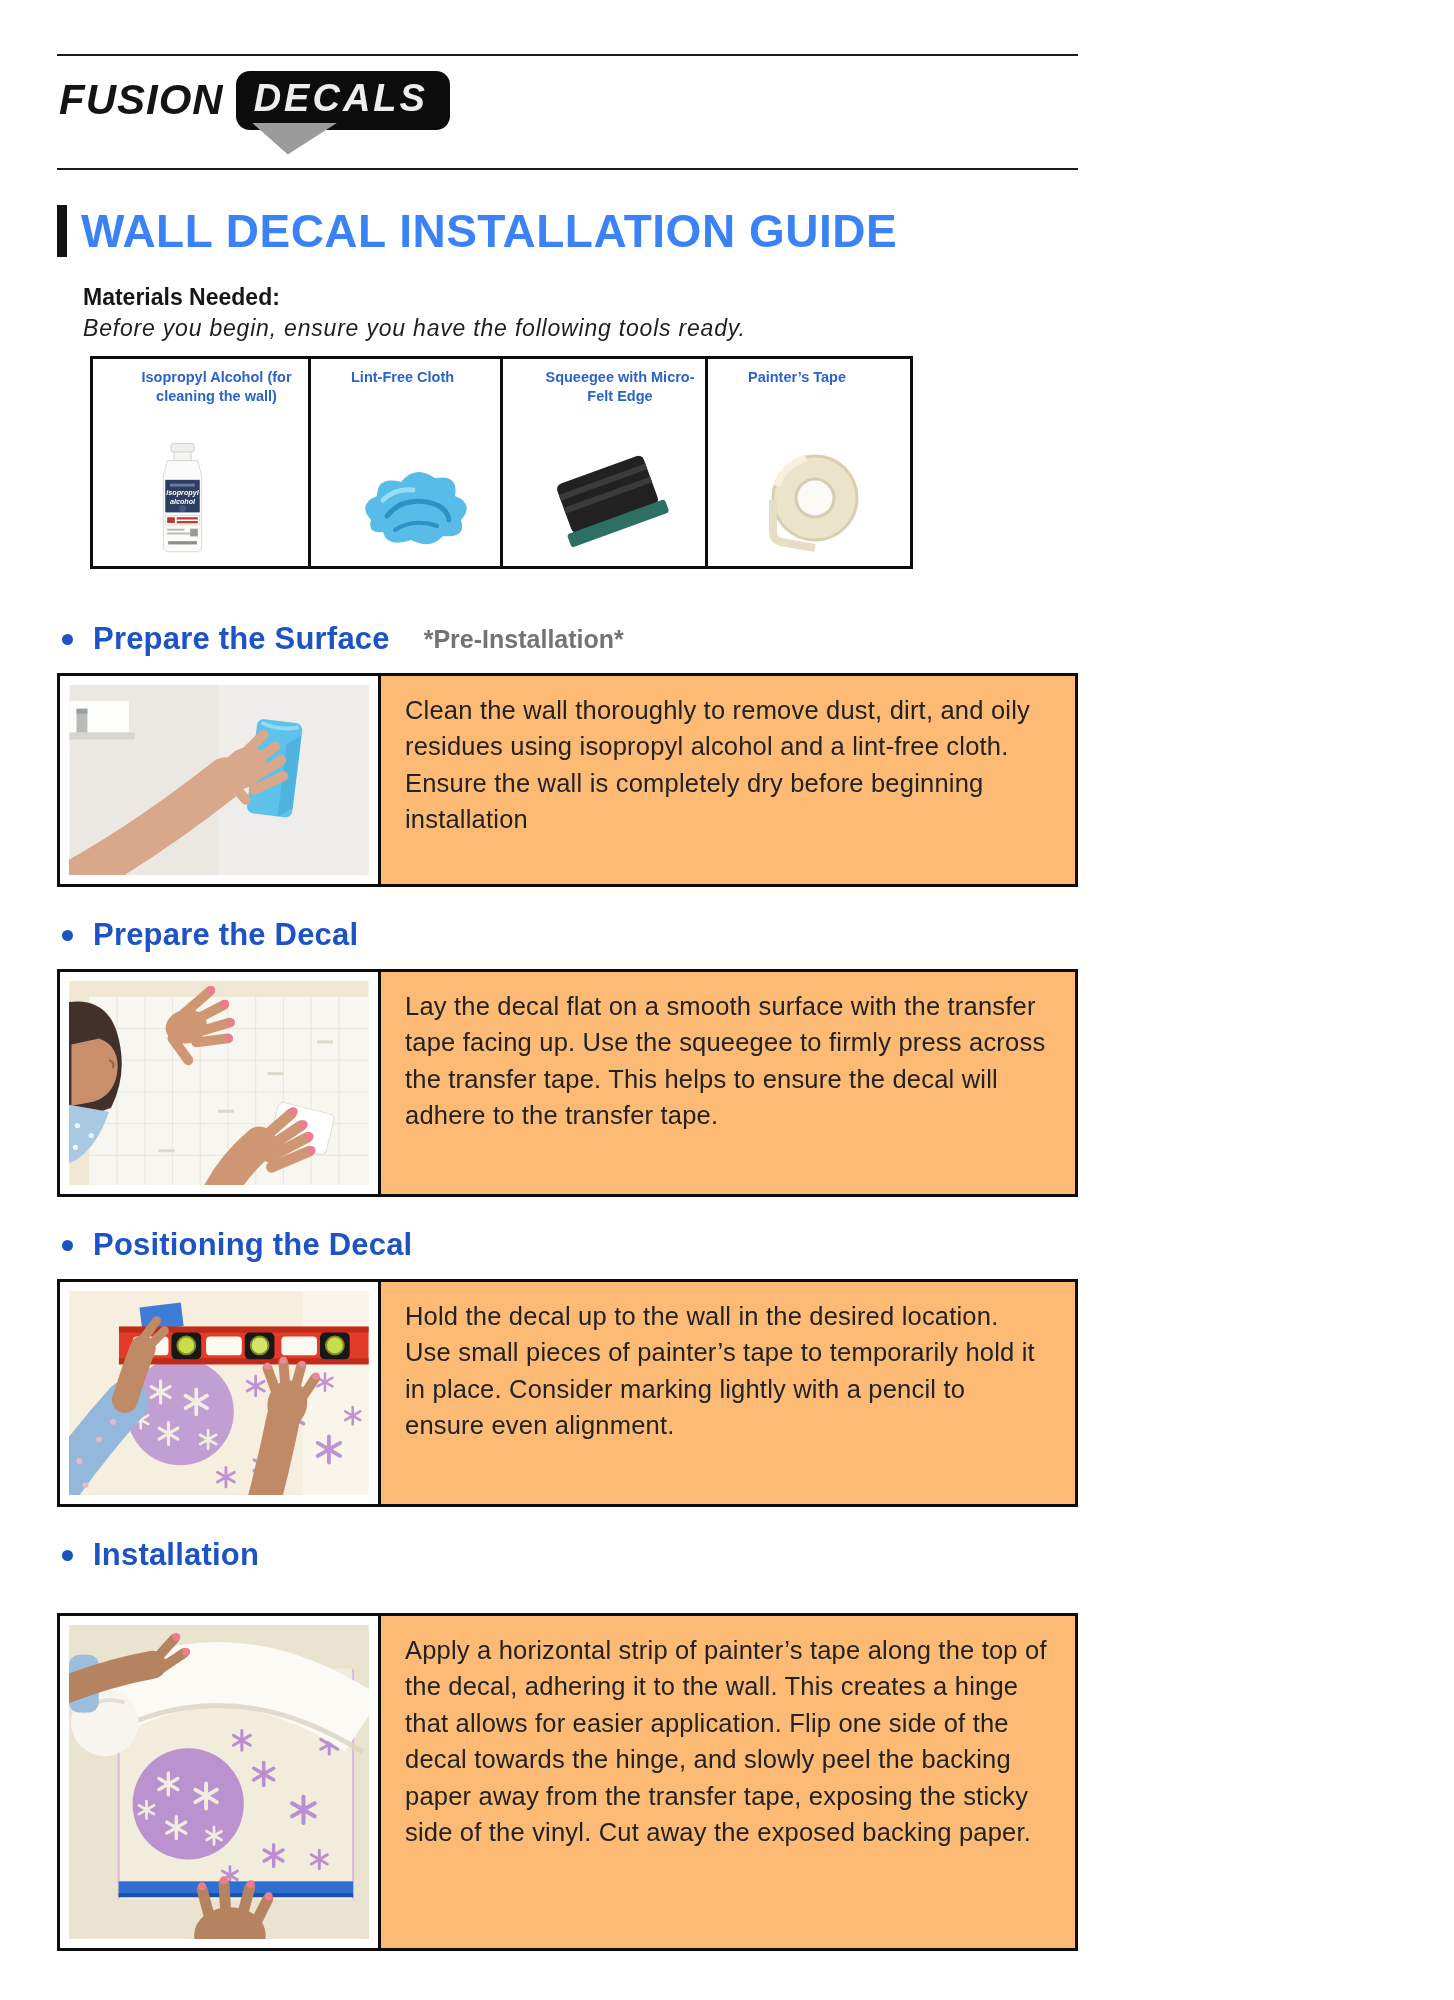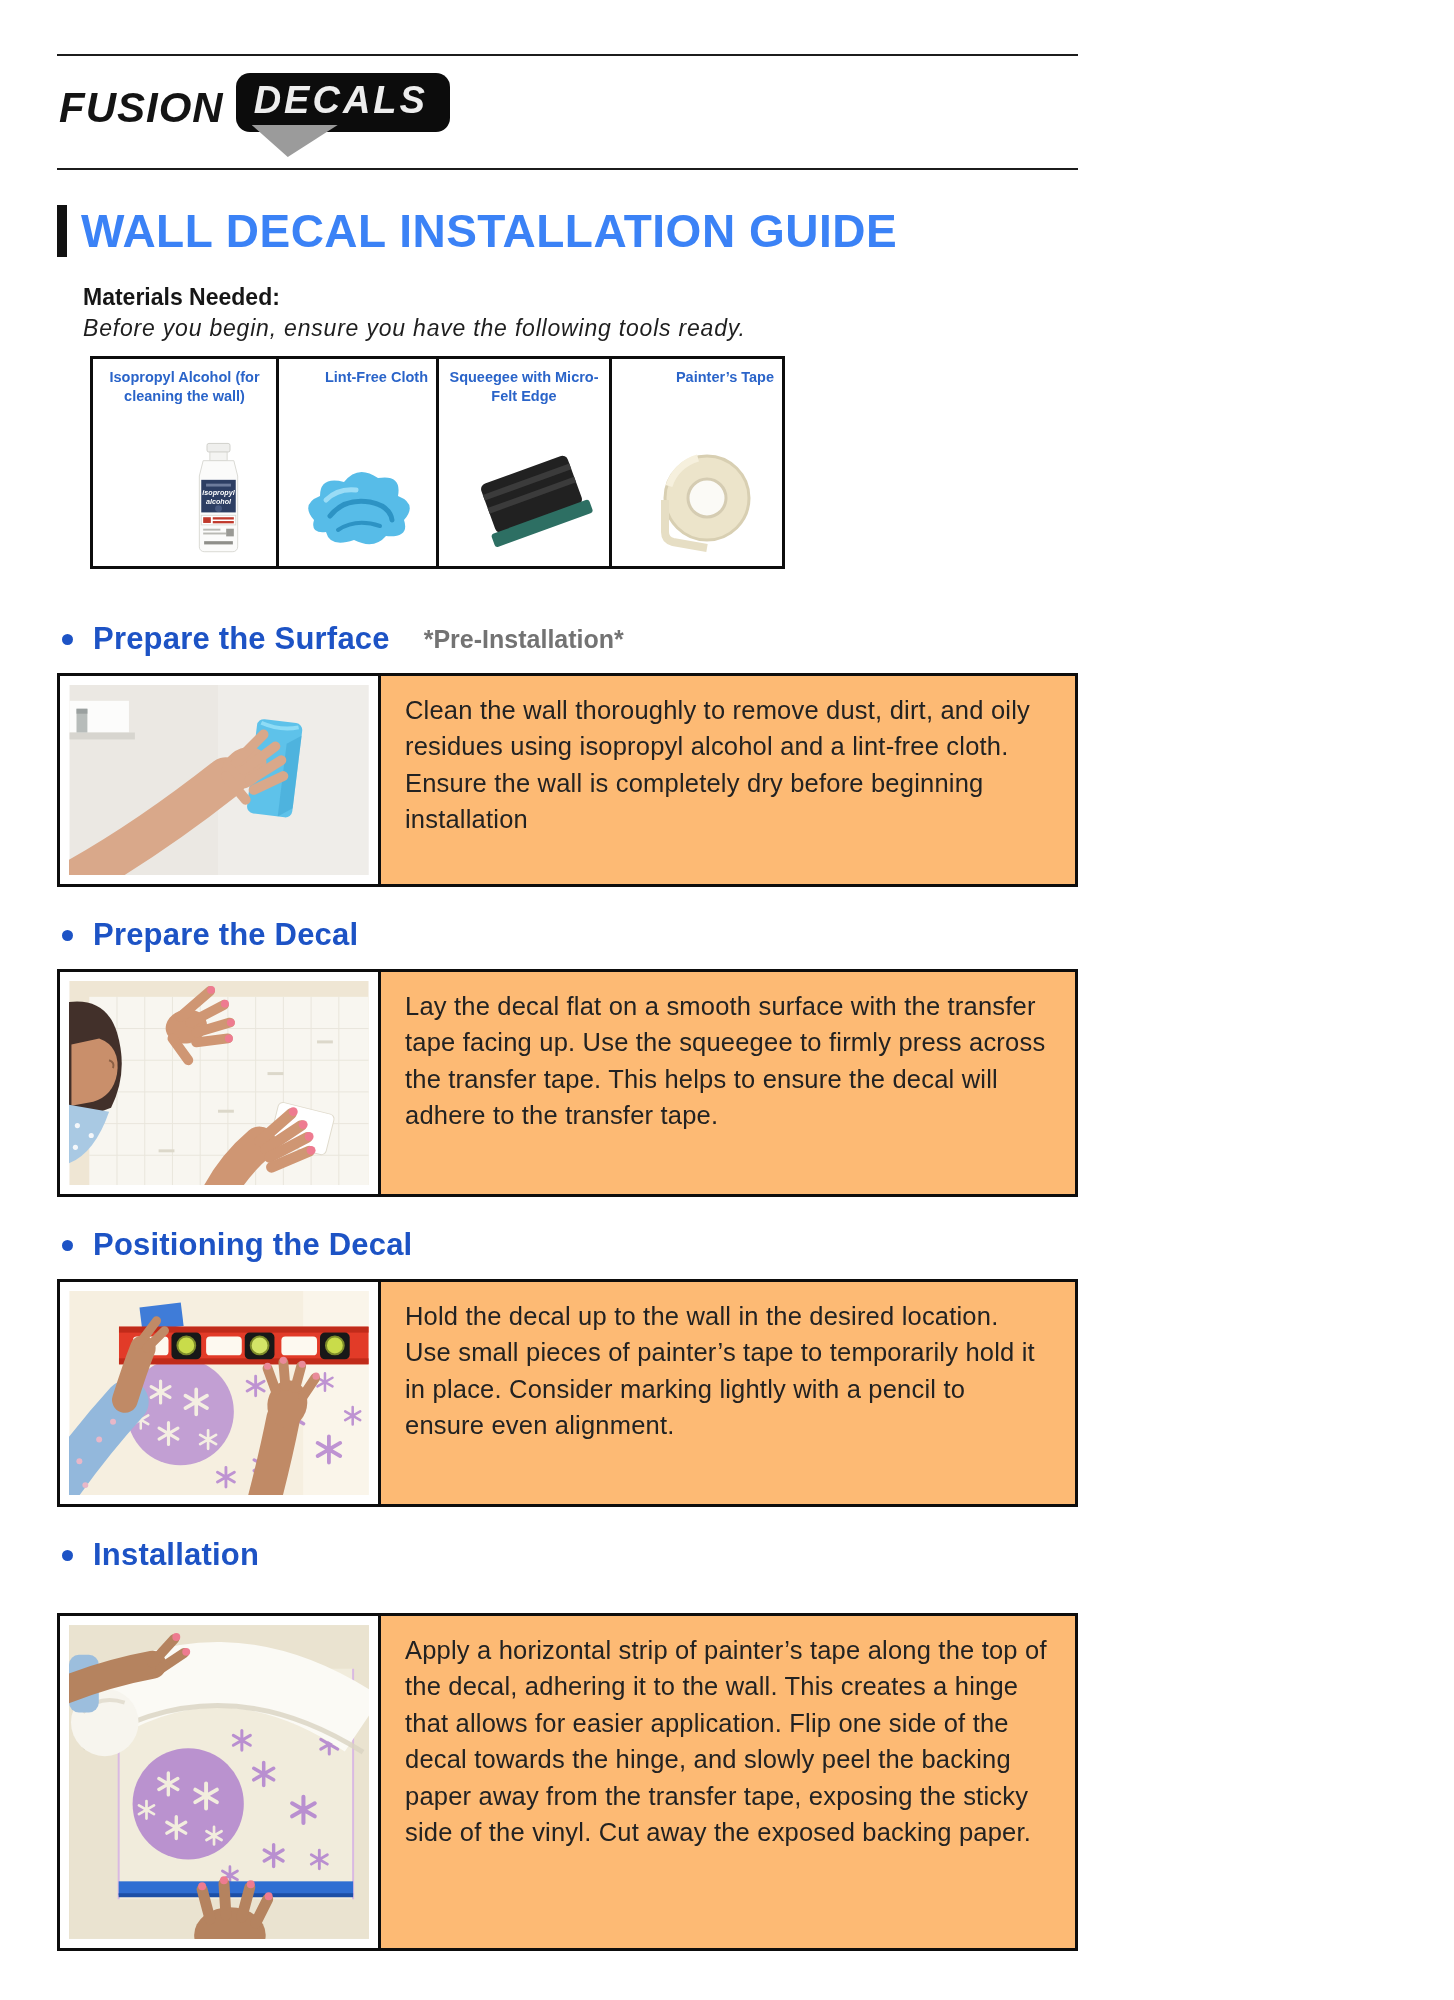--- a/index.html
+++ b/index.html
@@ -8,38 +8,38 @@
     width:1454px;height:2000px;
     background:#ffffff;
     font-family:"Liberation Sans",sans-serif;
     color:#222;
     overflow:hidden;
   }
   .content{padding:54px 0 0 57px;width:1021px;}
   .rule{border:none;border-top:2px solid #1c1c1c;margin:0;width:1021px;}
 
   
-  .logo-row{display:flex;align-items:flex-end;margin:12px 0 36px 2px;height:64px;width:fit-content;}
+  .logo-row{display:flex;align-items:center;margin:12px 0 36px 2px;height:64px;width:fit-content;}
   .logo-fusion{font-size:42px;font-weight:bold;font-style:italic;letter-spacing:1px;color:#141414;}
   .logo-box{position:relative;margin-left:12px;background:#0c0c0c;border-radius:14px;padding:6px 22px 10px 18px;}
   .logo-decals{color:#ededed;font-size:38px;font-weight:bold;font-style:italic;letter-spacing:3px;}
   .logo-tail{position:absolute;left:16px;top:100%;margin-top:-7px;width:86px;height:32px;
     background:#9b9b9b;clip-path:polygon(0 0,100% 0,42% 100%);}
 
   
   .title-row{display:flex;align-items:center;gap:14px;margin-top:34px;}
   .title-bar{width:10px;height:52px;background:#111;flex:none;}
   .page-title{font-size:46px;font-weight:bold;color:#3b82f6;letter-spacing:.5px;white-space:nowrap;}
 
   
   .materials{margin-left:26px;}
   .materials-heading{margin-top:26px;font-size:23px;font-weight:bold;color:#161616;}
   .materials-intro{margin-top:4px;font-size:23px;font-style:italic;letter-spacing:.8px;color:#1e1e1e;}
   .materials-table{display:flex;margin:14px 0 0 7px;border:3px solid #0d0d0d;width:fit-content;background:#fff;}
-  .material-cell{border-right:3px solid #0d0d0d;display:flex;flex-direction:column;align-items:flex-end;}
+  .material-cell{border-right:3px solid #0d0d0d;display:flex;flex-direction:column;align-items:flex-start;padding-left:32px;}
   .material-cell:last-child{border-right:none;}
   .material-cell.c1{width:183px;} .material-cell.c2{width:157px;}
   .material-cell.c3{width:170px;} .material-cell.c4{width:170px;border-radius:13px;}
   .material-label{min-height:58px;padding:9px 8px 0;font-size:14.5px;font-weight:bold;line-height:1.3;
     color:#2a64c9;text-align:center;}
   .material-img{height:136px;display:flex;align-items:flex-end;justify-content:center;padding-bottom:4px;}
 
   
   .step-heading-row{display:flex;align-items:baseline;}
   .bullet{width:11px;height:11px;border-radius:50%;background:#1d53c5;margin:0 20px 0 5px;flex:none;align-self:center;}

